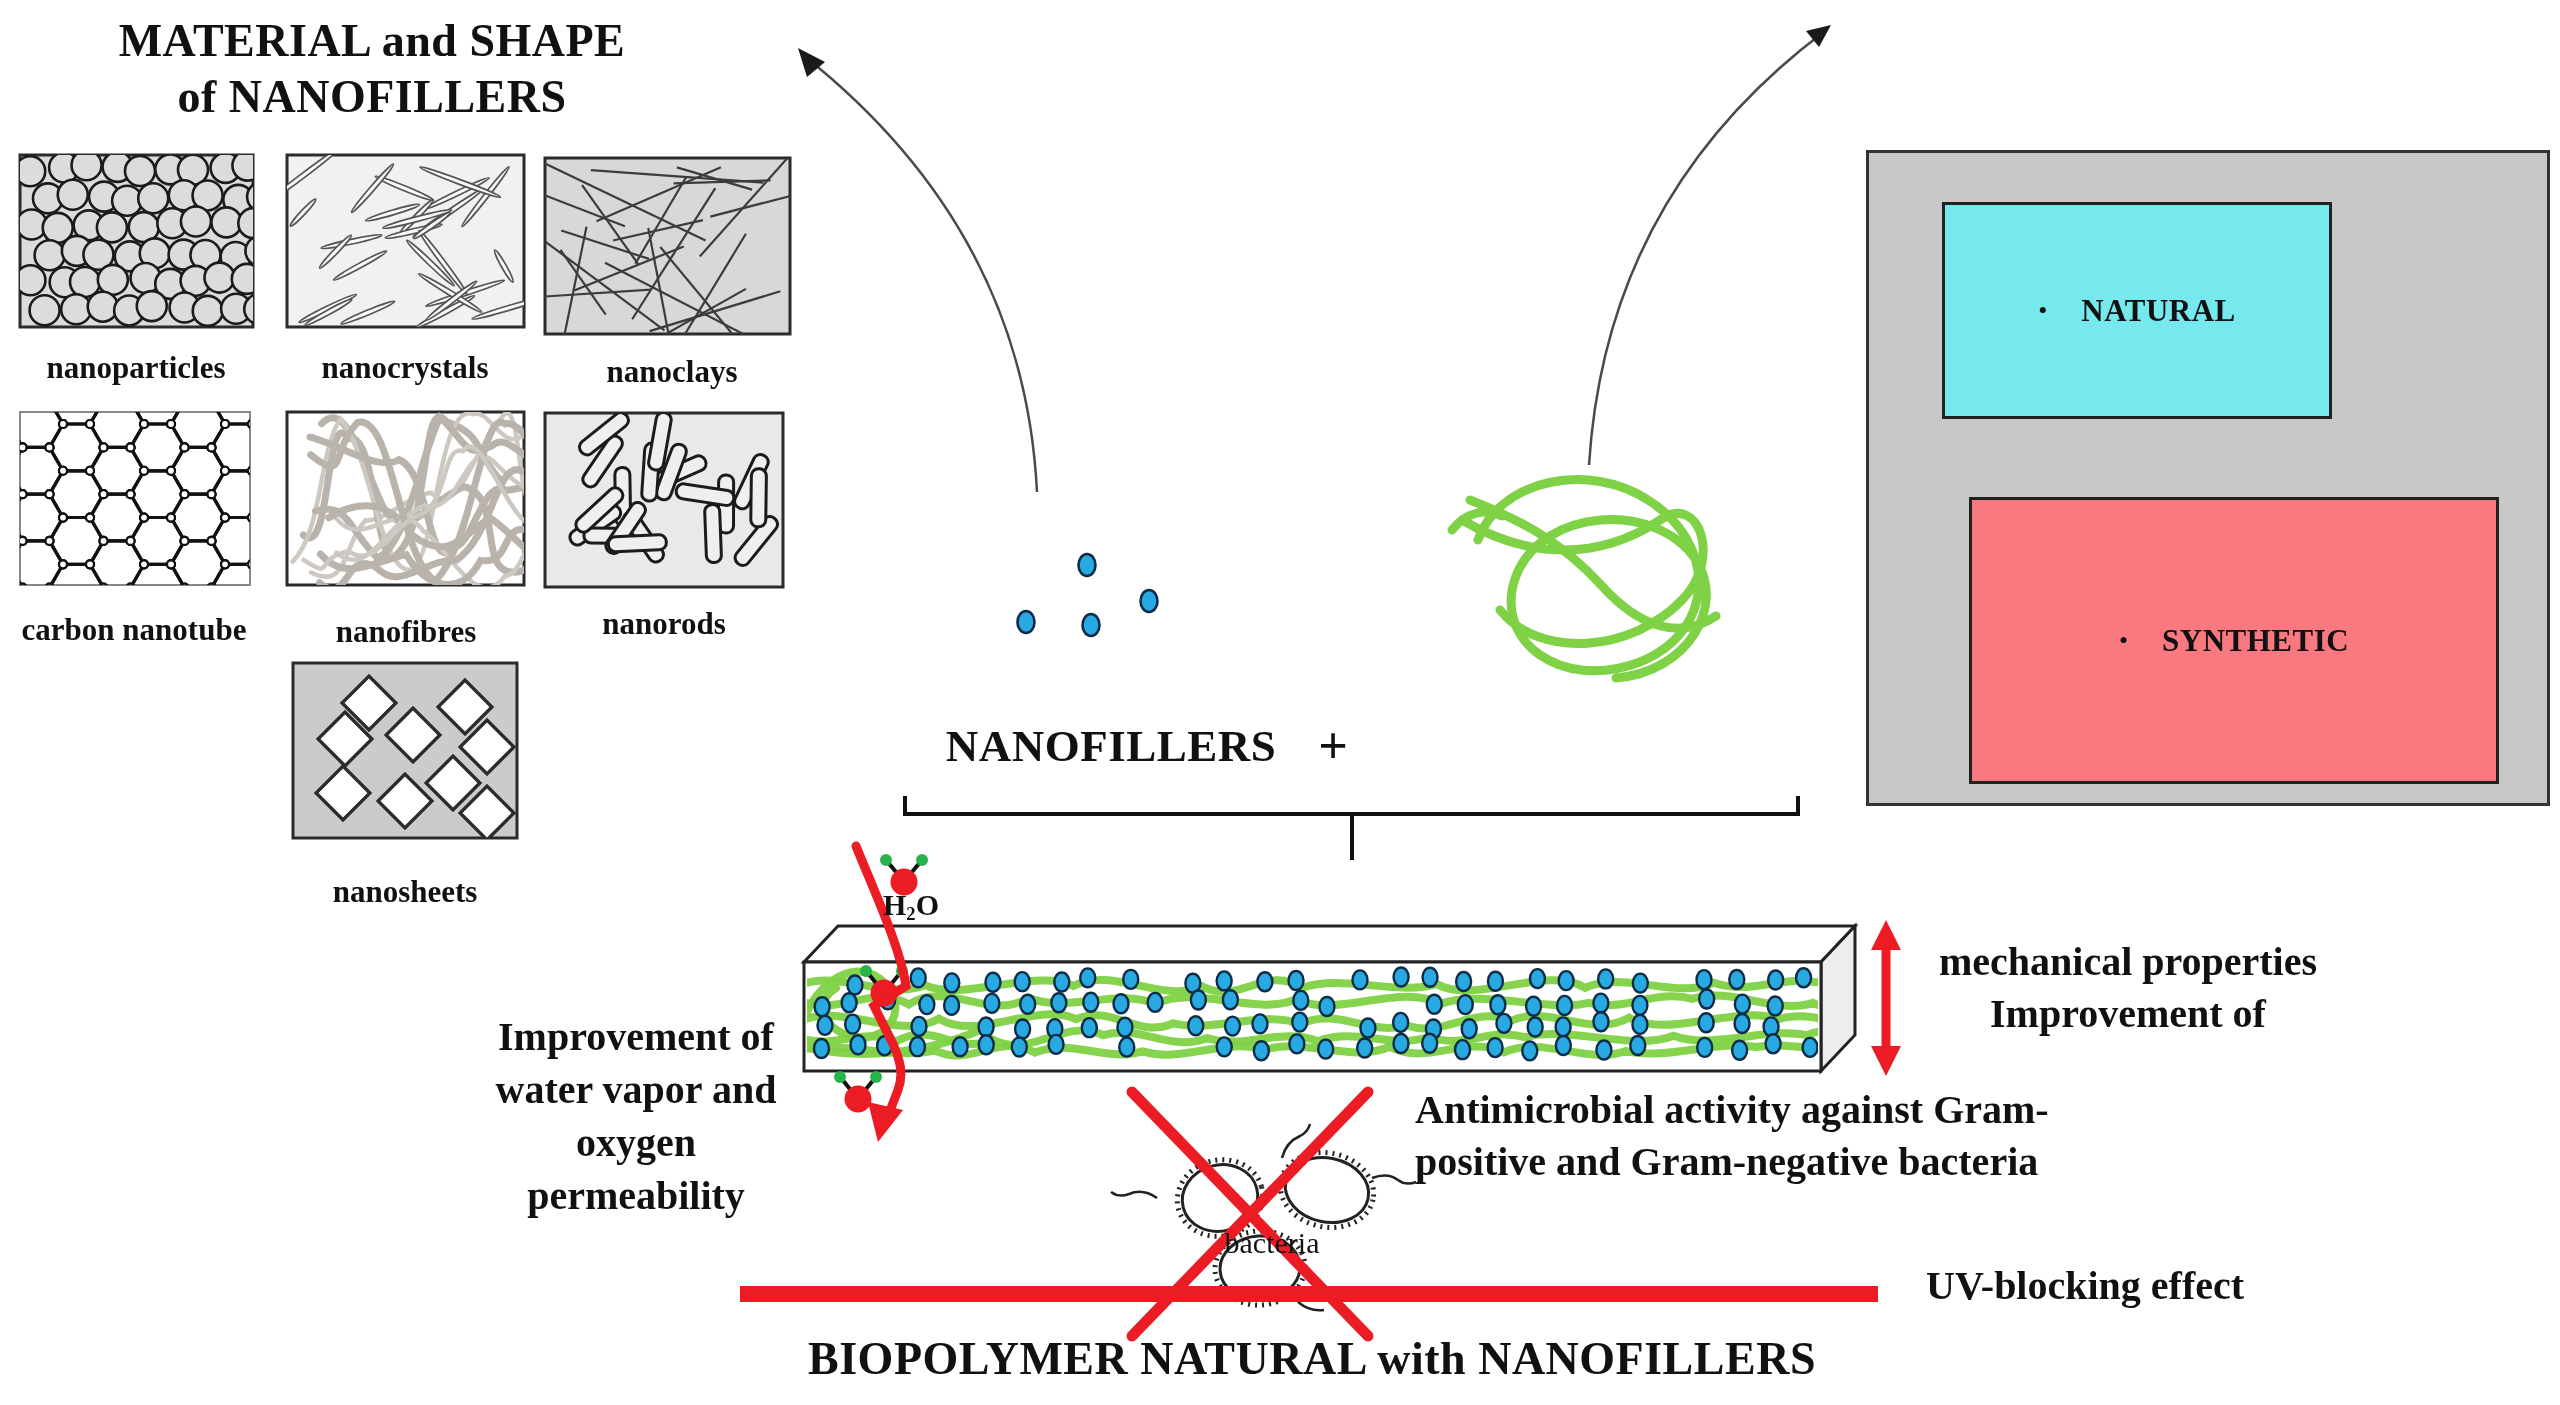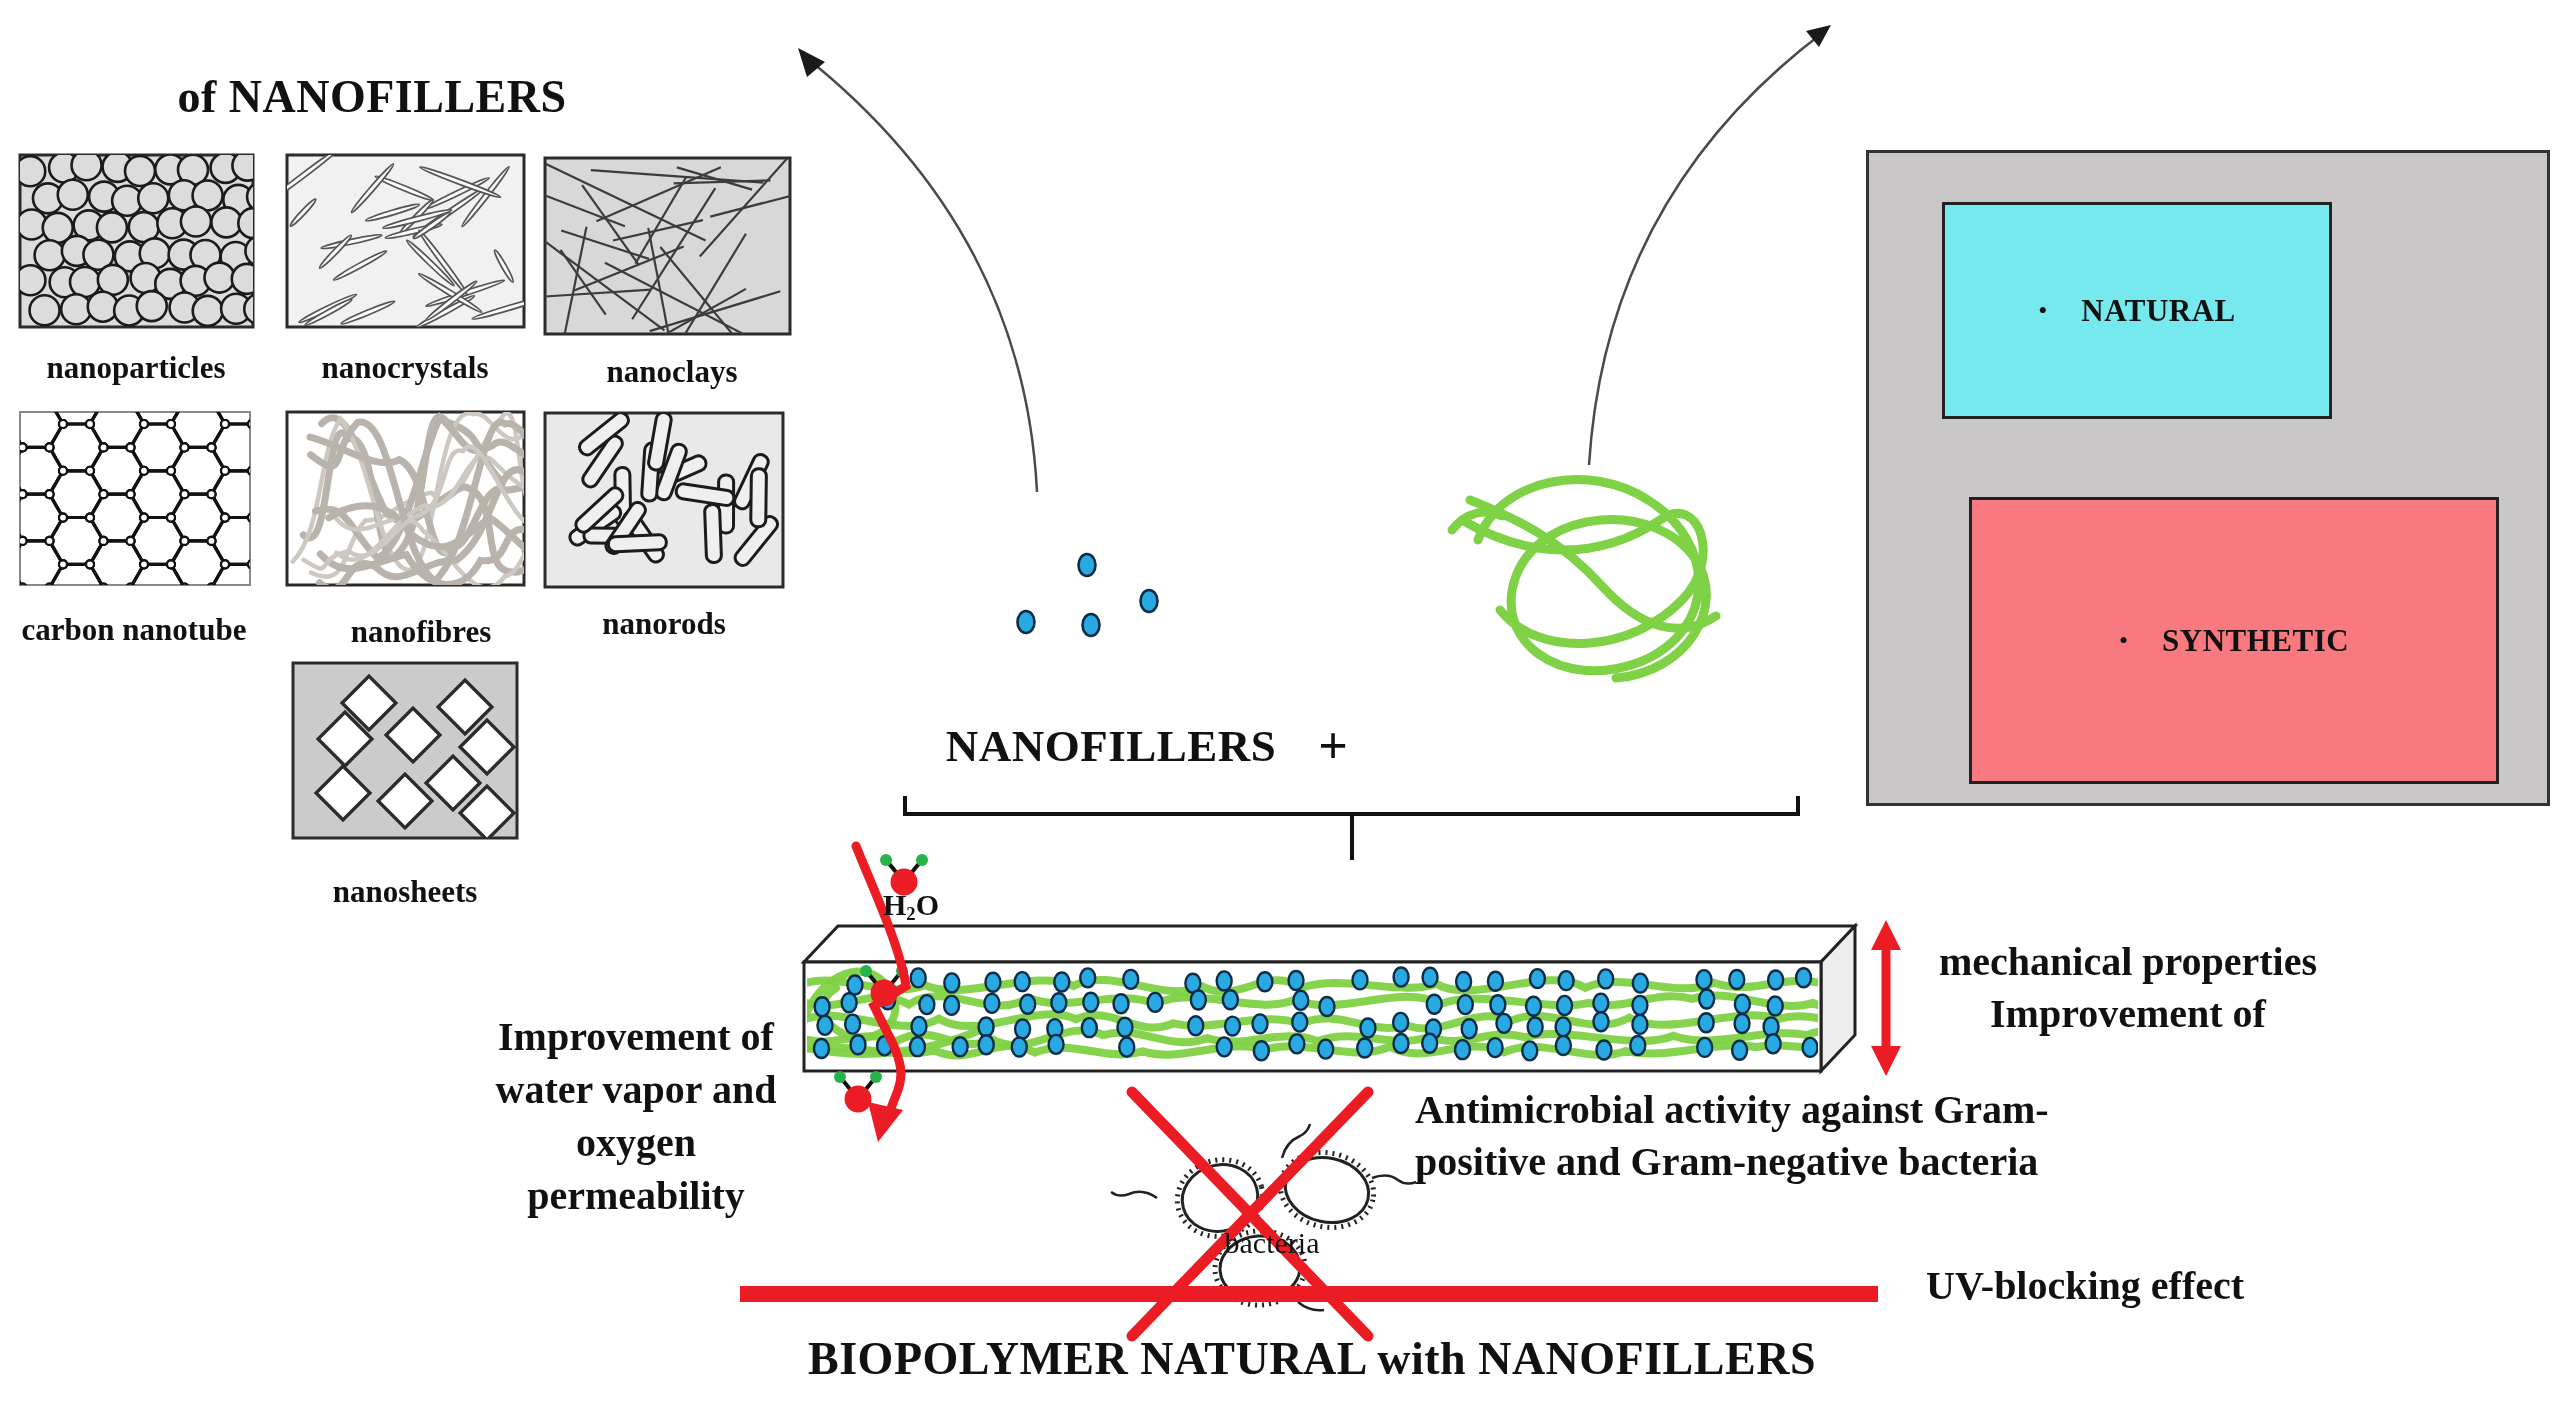--- a/index.html
+++ b/index.html
@@ -13,21 +13,21 @@
   .t-left1{left:372px;top:14px;font-size:46px;letter-spacing:.5px;}
   .t-left2{left:372px;top:70px;font-size:46px;letter-spacing:.5px;}
   .t-right{left:2151px;top:6px;font-size:46px;letter-spacing:.5px;}
   .t-bottom{left:1312px;top:1332px;font-size:46px;letter-spacing:.5px;}
   
   .tile-label{font-size:31px;font-weight:bold;}
   .lab-np{left:136px;top:350px;}
   .lab-nc{left:405px;top:350px;}
   .lab-ncl{left:672px;top:354px;}
   .lab-cn{left:134px;top:612px;}
-  .lab-nf{left:406px;top:614px;margin-left:15px;}
+  .lab-nf{left:406px;top:614px;}
   .lab-nr{left:664px;top:606px;}
   .lab-ns{left:405px;top:874px;}
   
   .types-panel{left:1866px;top:150px;width:678px;height:650px;background:var(--panel-gray,#C9C7C7);
                border:3px solid #333;z-index:2;}
   .type-box{display:flex;align-items:center;justify-content:center;gap:34px;z-index:2;}
   .natural-box{left:1942px;top:202px;width:384px;height:211px;background:var(--natural-box,#76E9EF);border:3px solid #222;}
   .synthetic-box{left:1969px;top:497px;width:524px;height:281px;background:var(--synthetic-box,#F8797F);border:3px solid #222;}
   .type-bullet{font-size:26px;}
   .type-label{font-size:31px;font-weight:bold;letter-spacing:.5px;}
@@ -724,20 +724,21 @@
   <div class="abs types-panel"></div>
   <div class="abs type-box natural-box">
     <span class="type-bullet">•</span>
     <span class="type-label">NATURAL</span>
   </div>
   <div class="abs type-box synthetic-box">
     <span class="type-bullet">•</span>
     <span class="type-label">SYNTHETIC</span>
   </div>
 
+  <div class="abs ctr b t-left1">MATERIAL and SHAPE</div>
   <div class="abs ctr b t-left2">of NANOFILLERS</div>
   <div class="abs ctr b t-bottom">BIOPOLYMER NATURAL with NANOFILLERS</div>
 
   <div class="abs ctr tile-label lab-np">nanoparticles</div>
   <div class="abs ctr tile-label lab-nc">nanocrystals</div>
   <div class="abs ctr tile-label lab-ncl">nanoclays</div>
   <div class="abs ctr tile-label lab-cn">carbon nanotube</div>
   <div class="abs ctr tile-label lab-nf">nanofibres</div>
   <div class="abs ctr tile-label lab-nr">nanorods</div>
   <div class="abs ctr tile-label lab-ns">nanosheets</div>

